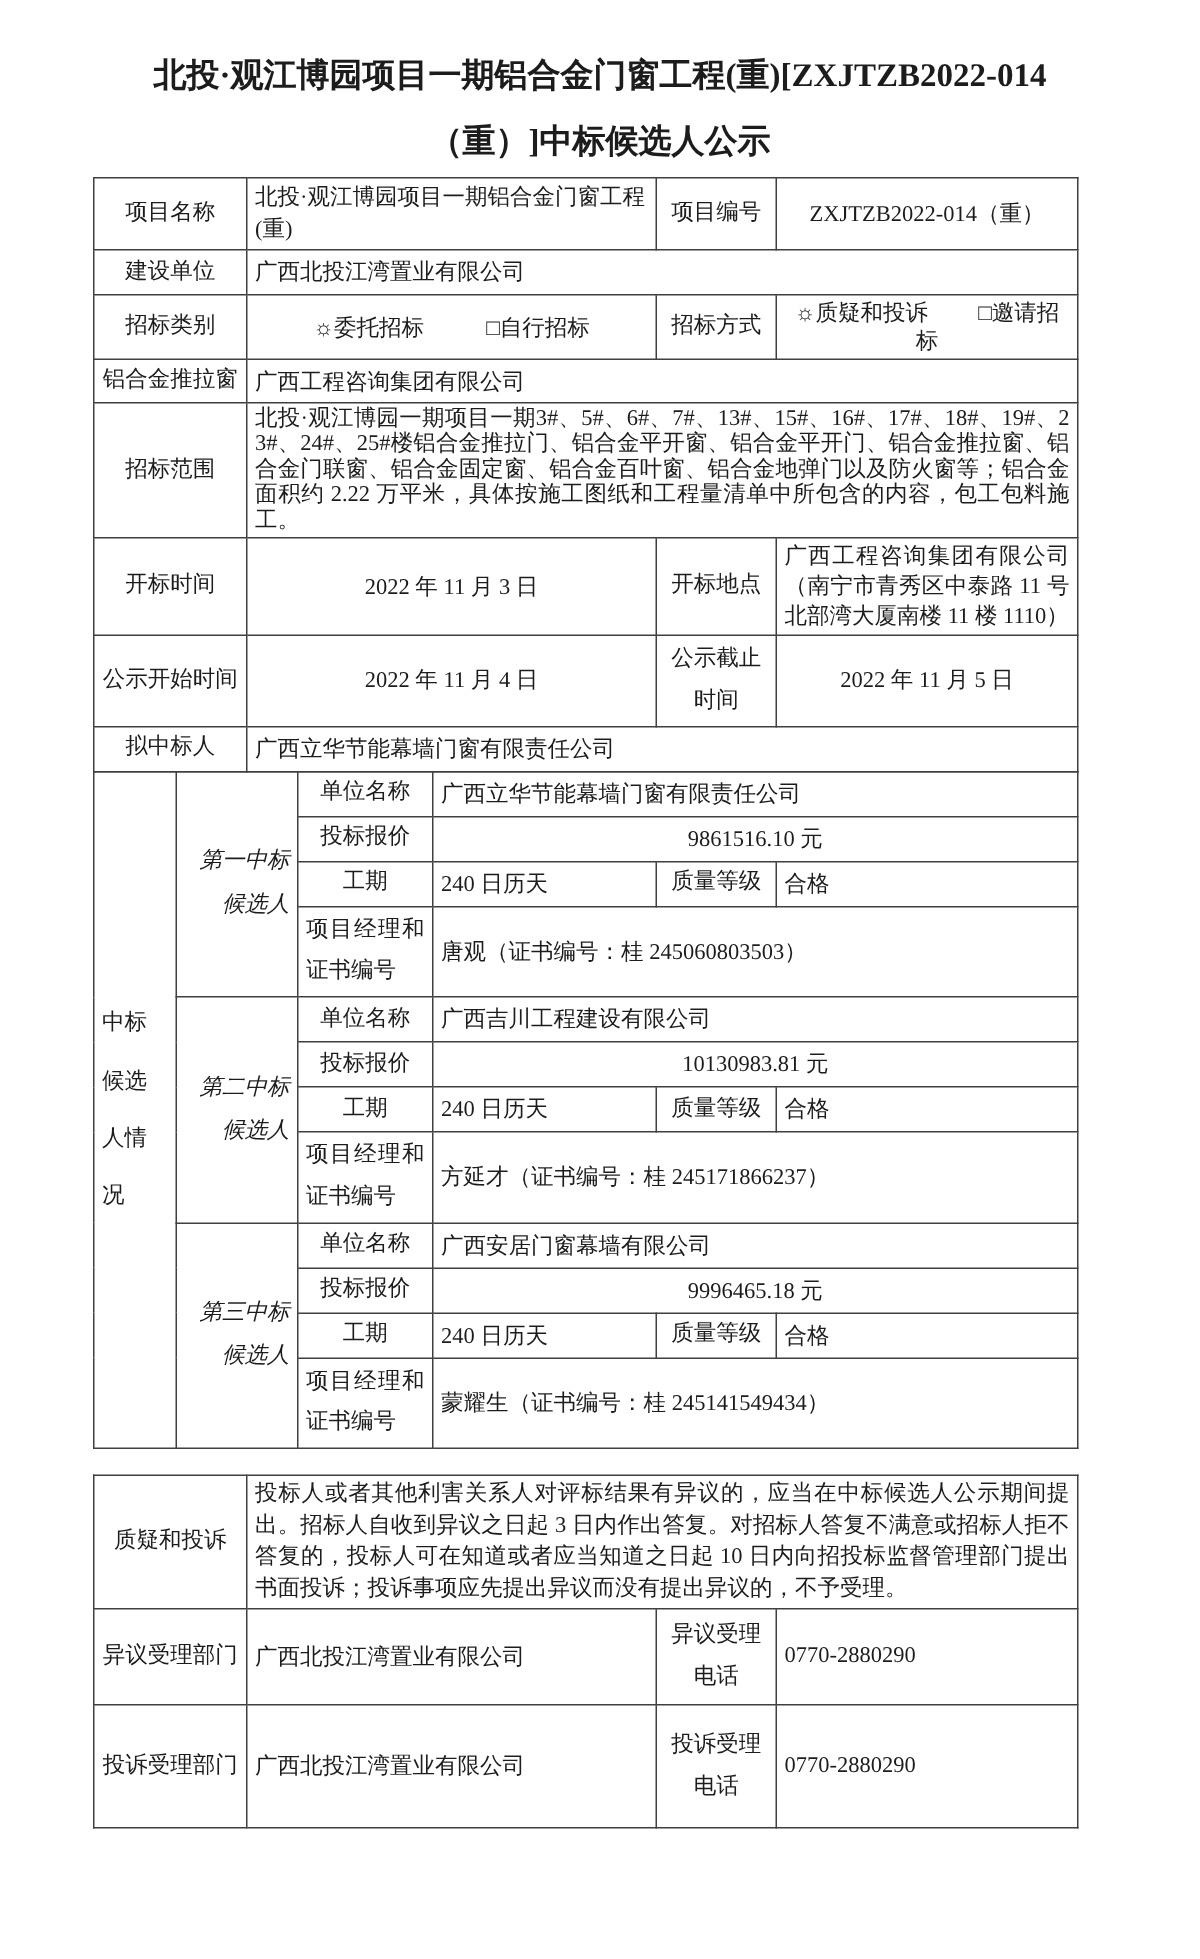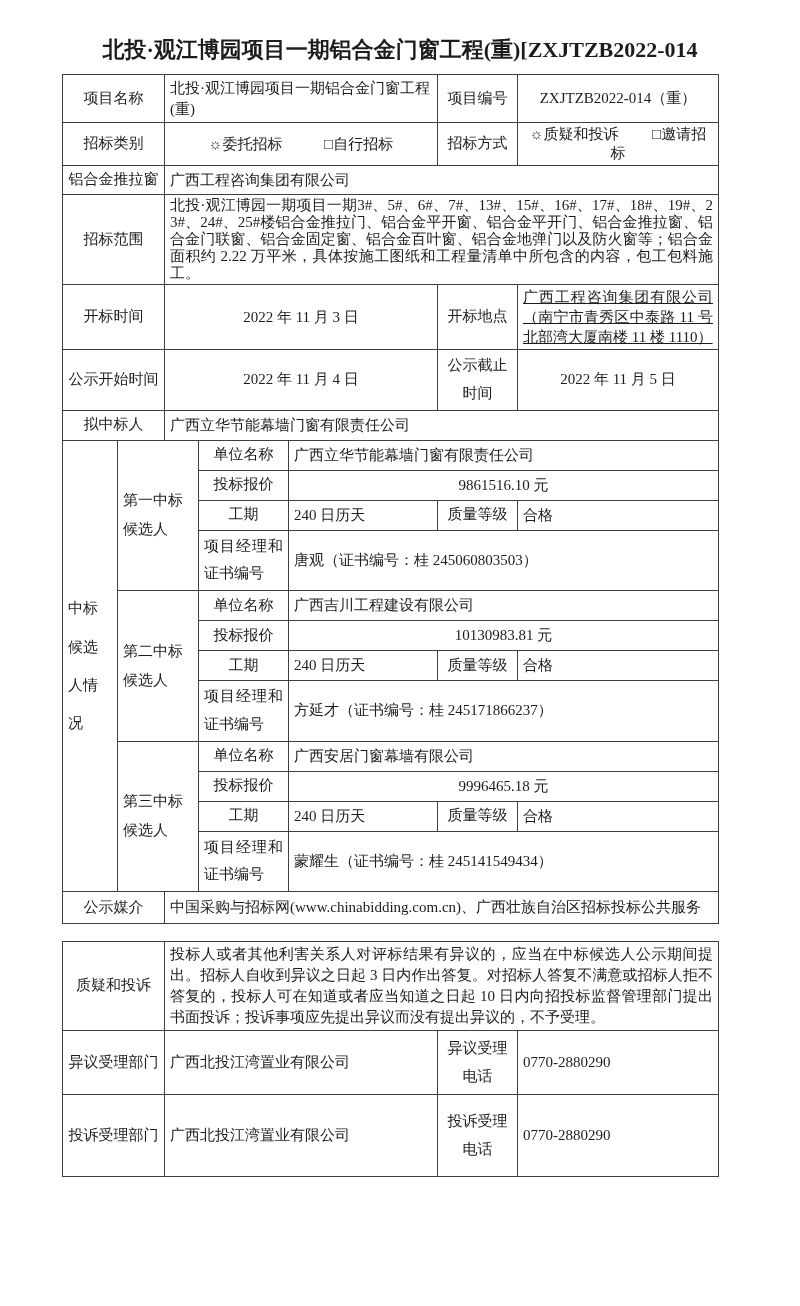--- a/index.html
+++ b/index.html
@@ -26,50 +26,55 @@
     vertical-align: middle;
     word-break: break-all; overflow: hidden;
   }
   .lab { text-align: center; line-height: 1.45; }
   .lab-sp { text-align: center; line-height: 1.85; padding: 1px 2px; }
   .ctr { text-align: center; }
   .jst { text-align: justify; }
   .tight { line-height: 17px; margin-top: 12px; }
   .ln { line-height: 21px; }
   .group-lab { text-align: left; line-height: 2.55; padding: 2px 4px; }
-  .rank-lab { text-align: left; line-height: 1.95; padding: 2px 6px; }
+  .rank-lab { text-align: right; line-height: 1.95; padding: 2px 6px; font-style: italic; }
   .mgr-lab { text-align: justify; line-height: 1.85; padding: 2px 4px; }
   .media-val { font-size: 14px; white-space: nowrap; }
-  .place-val { font-size: 14px; line-height: 20px; padding: 2px 3px; text-decoration: underline; }
+  .place-val { font-size: 14px; line-height: 20px; padding: 2px 3px; }
   .gap { height: 17px; }
 </style>
 </head>
 <body>
 
 <div class="page">
 
   <div class="doc-title">
     <div>北投·观江博园项目一期铝合金门窗工程(重)[ZXJTZB2022-014</div>
+    <div>（重）]中标候选人公示</div>
   </div>
 
   <table class="tbl">
     <colgroup>
         <col style="width:102px">
         <col style="width:273px">
         <col style="width:80px">
         <col style="width:201px">
       </colgroup>
     <tbody>
         <tr style="height:48px">
       <td class="lab">项目名称</td>
       <td class="ln">北投·观江博园项目一期铝合金门窗工程(重)</td>
       <td class="lab-sp">项目编号</td>
       <td class="ctr">ZXJTZB2022-014（重）</td>
     </tr>
     <tr style="height:30px">
+      <td class="lab">建设单位</td>
+      <td colspan="3">广西北投江湾置业有限公司</td>
+    </tr>
+    <tr style="height:30px">
       <td class="lab">招标类别</td>
       <td class="ctr">
         <span>☼委托招标</span>
         <span style="display:inline-block;width:34px"></span>
         <span>□自行招标</span>
       </td>
       <td class="lab-sp">招标方式</td>
       <td class="ctr">
         <span>☼质疑和投诉</span>
         <span style="display:inline-block;width:26px"></span>
@@ -170,32 +175,20 @@
       <td class="lab">质量等级</td>
       <td>合格</td>
     </tr>
     <tr style="height:56px">
       <td class="mgr-lab">项目经理和证书编号</td>
       <td colspan="3">蒙耀生（证书编号：桂 245141549434）</td>
     </tr>
   </tbody>
     </table>
 
-  <table class="tbl">
-    <colgroup>
-        <col style="width:102px">
-        <col style="width:554px">
-      </colgroup>
-    <tbody>
-        <tr style="height:32px">
-      <td class="lab">公示媒介</td>
-      <td class="media-val">中国采购与招标网(www.chinabidding.com.cn)、广西壮族自治区招标投标公共服务</td>
-    </tr>
-  </tbody>
-    </table>
 
   <div class="gap"></div>
 
   <table class="tbl">
     <colgroup>
         <col style="width:102px">
         <col style="width:273px">
         <col style="width:80px">
         <col style="width:201px">
       </colgroup>

